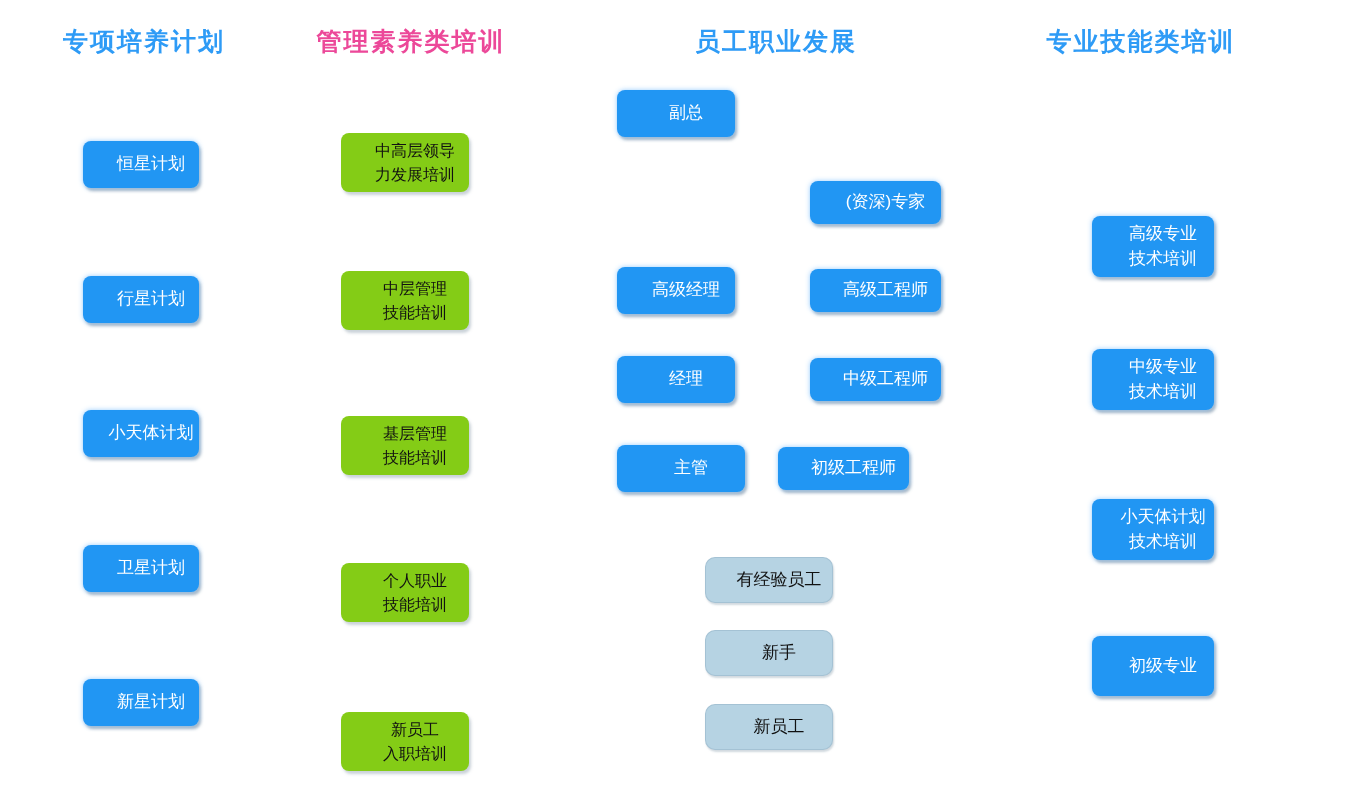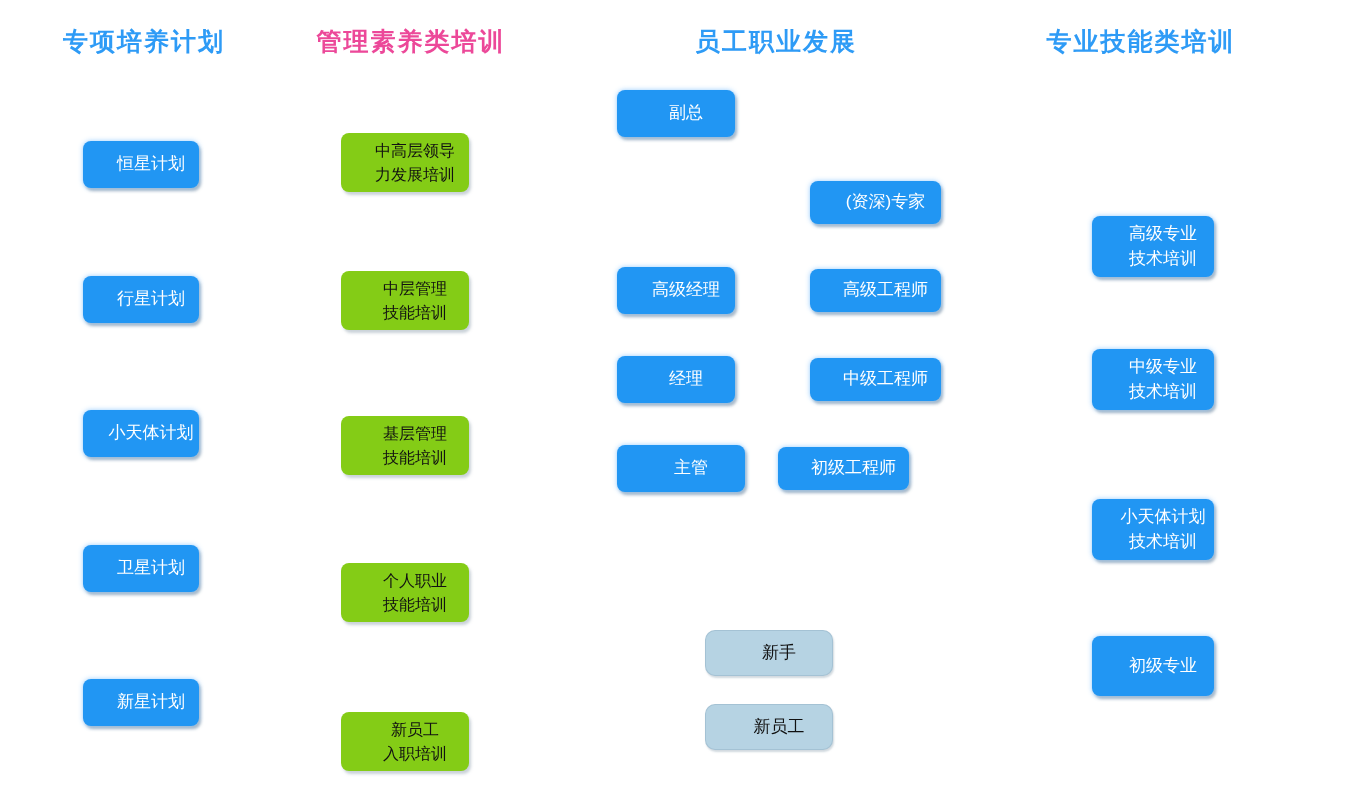--- a/index.html
+++ b/index.html
@@ -95,20 +95,21 @@
   <div class="box blue" style="left:601px; top:74px;  width:118px; height:47px">副总</div>
   <div class="box blue" style="left:601px; top:251px; width:118px; height:47px">高级经理</div>
   <div class="box blue" style="left:601px; top:340px; width:118px; height:47px">经理</div>
   <div class="box blue" style="left:601px; top:429px; width:128px; height:47px">主管</div>
 
   <div class="box blue" style="left:794px; top:165px; width:131px; height:43px">(资深)专家</div>
   <div class="box blue" style="left:794px; top:253px; width:131px; height:43px">高级工程师</div>
   <div class="box blue" style="left:794px; top:342px; width:131px; height:43px">中级工程师</div>
   <div class="box blue" style="left:762px; top:431px; width:131px; height:43px">初级工程师</div>
 
+  <div class="box steel" style="left:689px; top:541px; width:128px; height:46px">有经验员工</div>
   <div class="box steel" style="left:689px; top:614px; width:128px; height:46px">新手</div>
   <div class="box steel" style="left:689px; top:688px; width:128px; height:46px">新员工</div>
 
   <div class="box blue" style="left:1076px; top:200px; width:122px; height:61px">高级专业
 技术培训</div>
   <div class="box blue" style="left:1076px; top:333px; width:122px; height:61px">中级专业
 技术培训</div>
   <div class="box blue" style="left:1076px; top:483px; width:122px; height:61px">小天体计划
 技术培训</div>
   <div class="box blue" style="left:1076px; top:620px; width:122px; height:60px">初级专业</div>

